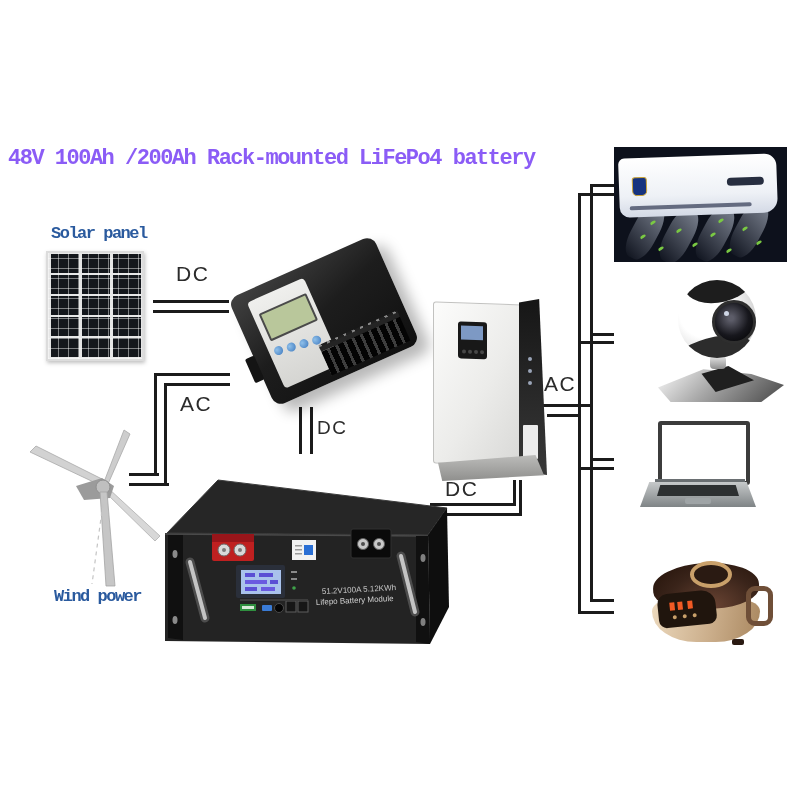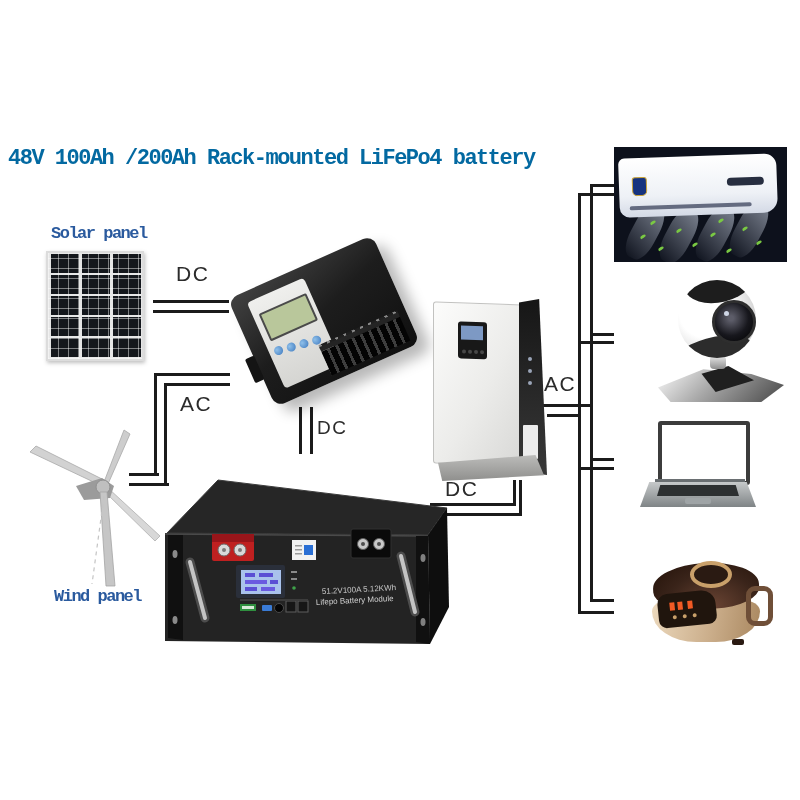--- a/index.html
+++ b/index.html
@@ -2,21 +2,21 @@
 <html><head>
 <meta charset="utf-8">
 <style>
   html,body{margin:0;padding:0;background:#fff;}
   #canvas{position:relative;width:800px;height:800px;background:#ffffff;overflow:hidden;
           font-family:"Liberation Sans",sans-serif;}
   .abs{position:absolute;}
   
   .title{position:absolute;left:8px;top:146px;width:560px;
          font-family:"Liberation Mono",monospace;font-weight:bold;font-size:22px;
-         letter-spacing:-1.5px;color:#0369a1;white-space:nowrap;}
+         letter-spacing:-1.5px;color:#8b5cf6;white-space:nowrap;}
   .src-label{position:absolute;font-family:"Liberation Mono",monospace;font-weight:bold;
          font-size:17px;letter-spacing:-1.5px;color:#2a5a9e;white-space:nowrap;}
   .wire-label{position:absolute;font-family:"Liberation Sans",sans-serif;font-size:21px;
          color:#2b2b2b;letter-spacing:1.5px;}
   
   .wire{position:absolute;background:#1b1b1b;}
   
   .solar{position:absolute;left:46px;top:251px;width:94px;height:106px;
      background-color:#14171c;
      background-image:
@@ -125,21 +125,21 @@
   .ck-foot{position:absolute;left:84px;top:79px;width:12px;height:6px;background:#2a1a12;border-radius:2px;}
 </style>
 </head>
 <body>
 
 <div id="canvas">
 
   <div class="title">48V 100Ah /200Ah Rack-mounted LiFePo4 battery</div>
 
   <div class="src-label" style="left:51px;top:224px;text-align:center;">Solar panel</div>
-  <div class="src-label" style="left:54px;top:587px;">Wind panel</div>
+  <div class="src-label" style="left:54px;top:587px;">Wind power</div>
 
   <div>
     <div class="wire" style="left:153px;top:300px;width:76px;height:3px;"></div>
     <div class="wire" style="left:153px;top:310px;width:76px;height:3px;"></div>
     <div class="wire-label" style="left:176px;top:262px;">DC</div>
   </div>
 
   <div>
     <div class="wire" style="left:129px;top:473px;width:30px;height:3px;"></div>
     <div class="wire" style="left:154px;top:373px;width:3px;height:103px;"></div>

